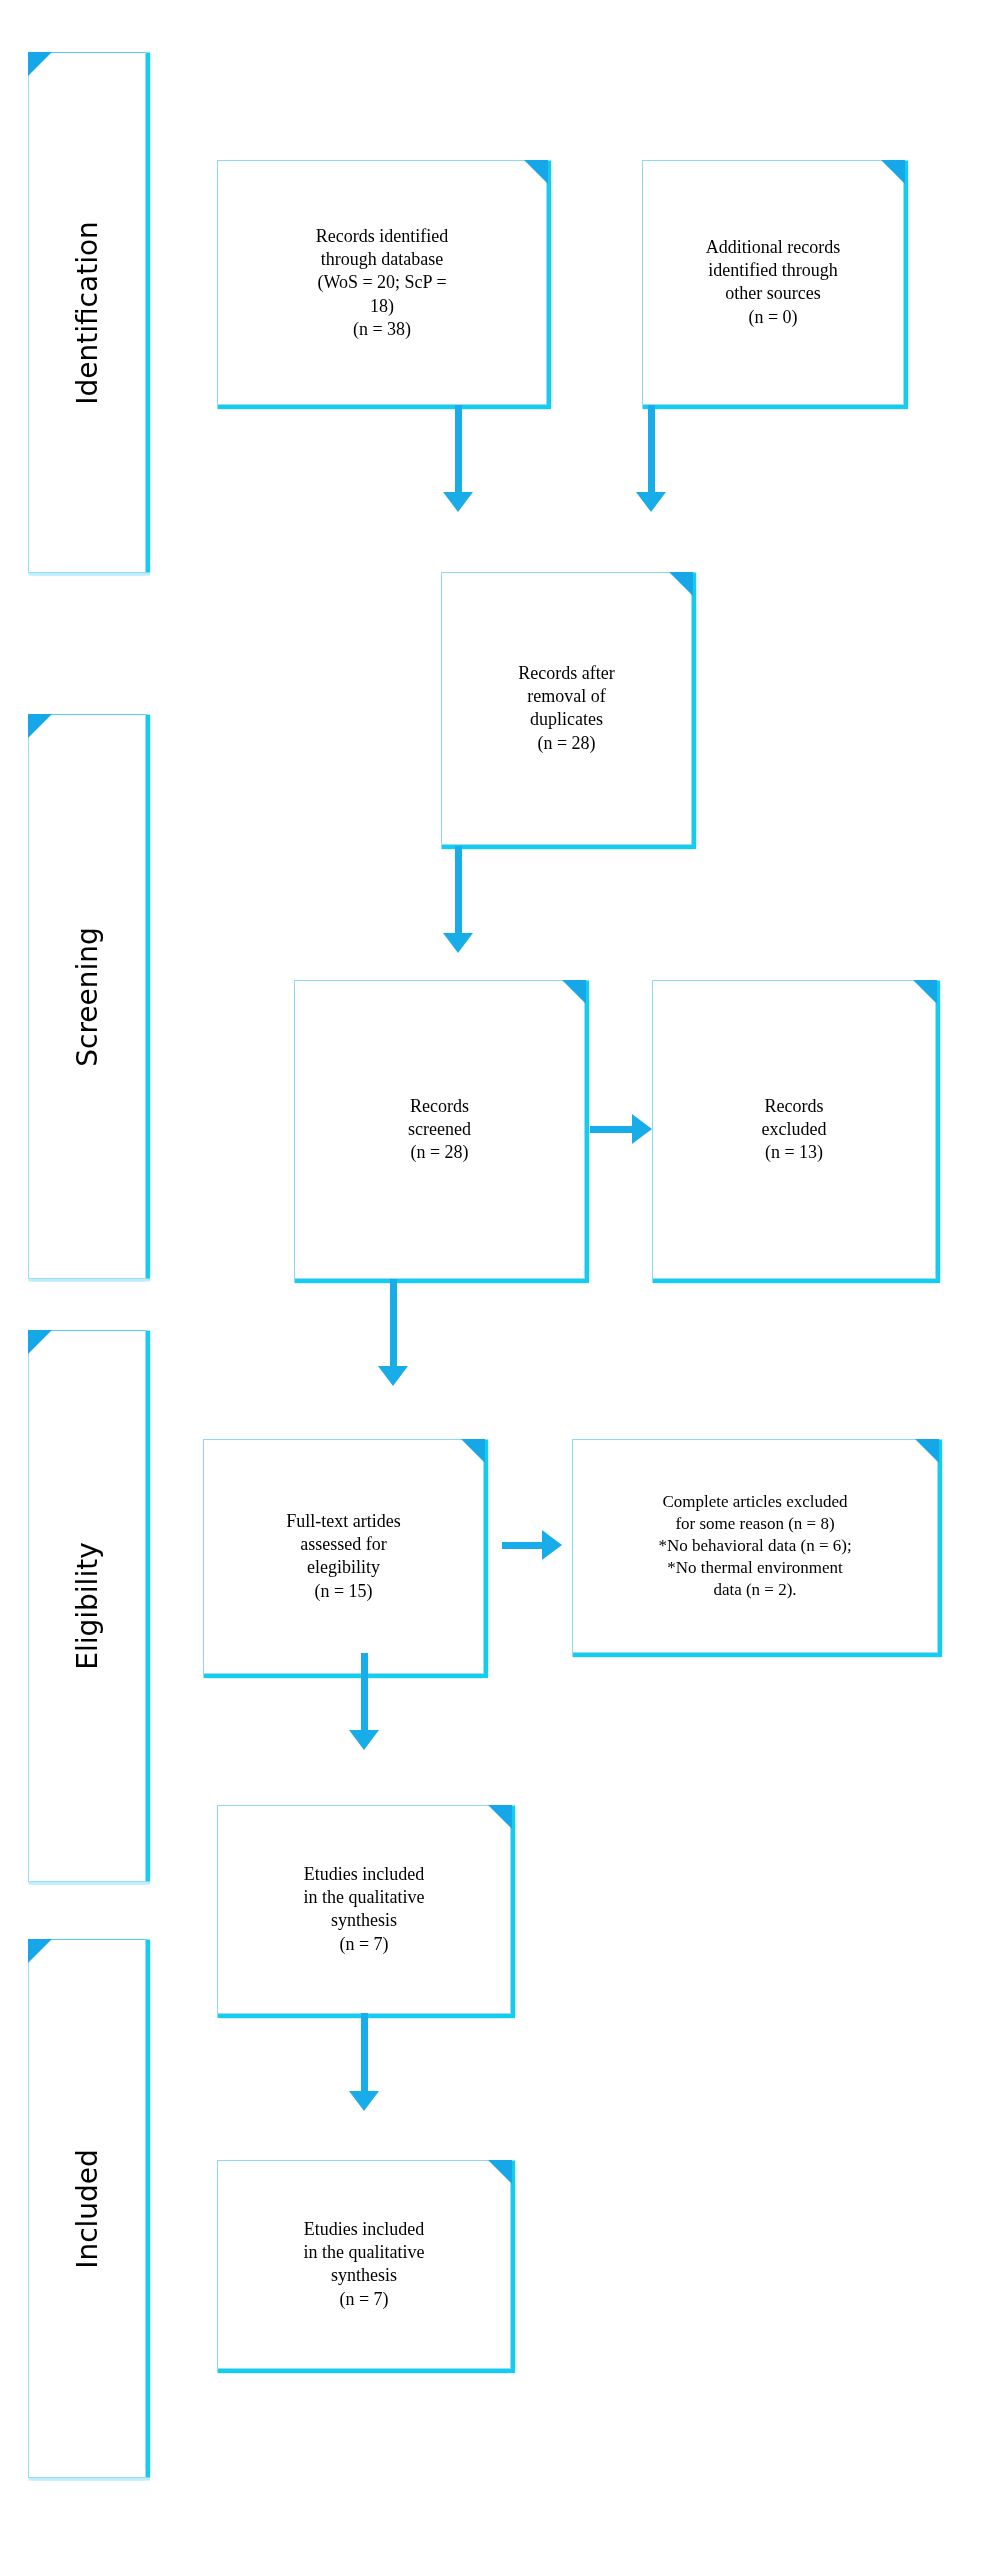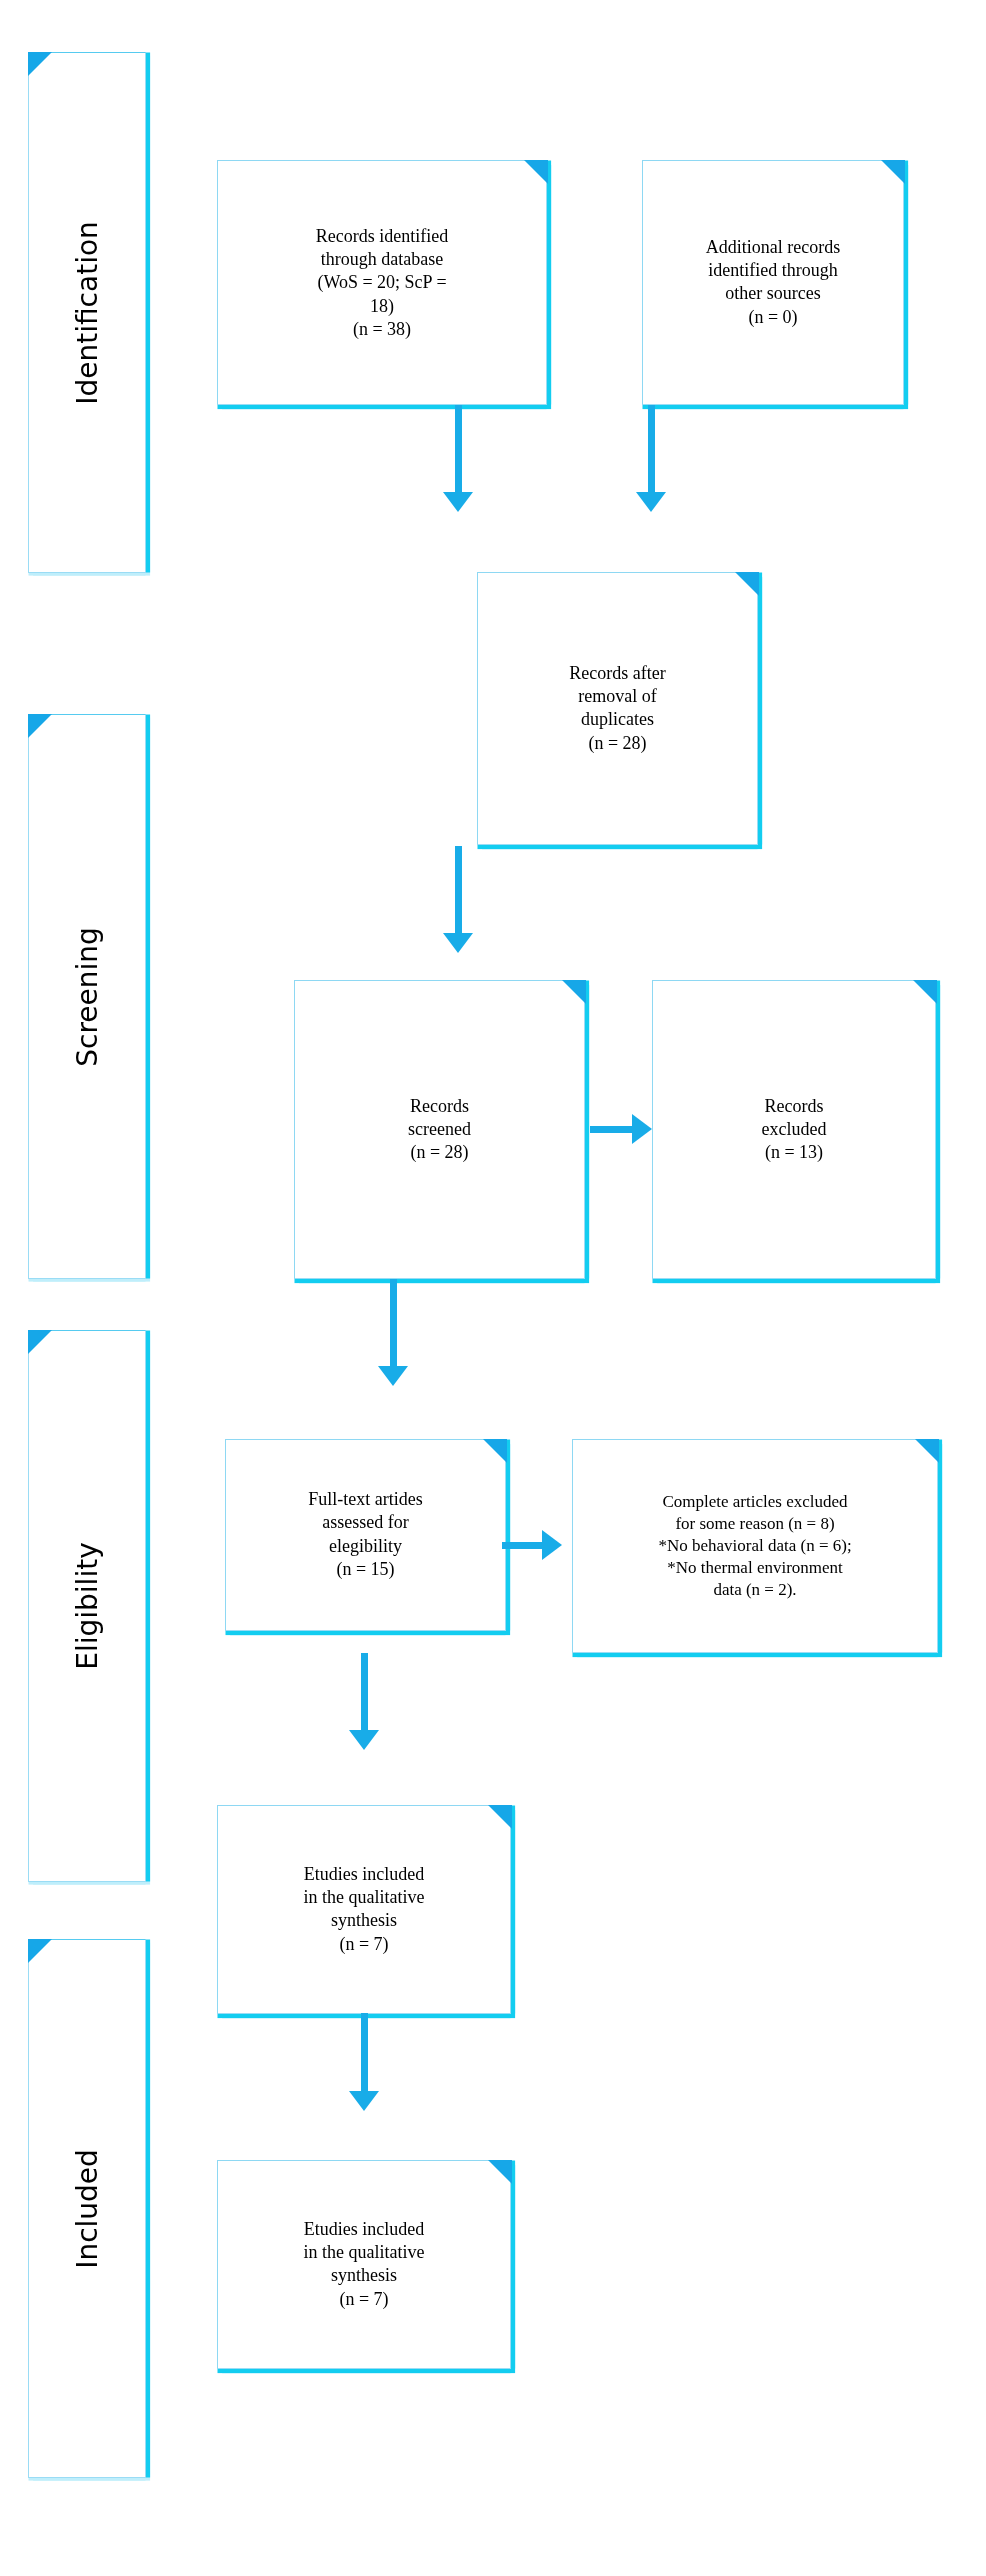--- a/index.html
+++ b/index.html
@@ -127,21 +127,21 @@
 other sources
 (n = 0)</div>
 </div>
 
 <div class="vline" style="left:455px;top:405px;height:90px;"></div>
 <div class="arrow-down" style="left:443px;top:492px;"></div>
 
 <div class="vline" style="left:648px;top:405px;height:90px;"></div>
 <div class="arrow-down" style="left:636px;top:492px;"></div>
 
-<div class="note" style="left:441px;top:572px;width:281px;height:273px;margin-left:36px;">
+<div class="note" style="left:441px;top:572px;width:251px;height:273px;">
   <span class="fold"></span>
   <div class="txt">Records after
 removal of
 duplicates
 (n = 28)</div>
 </div>
 
 <div class="vline" style="left:455px;top:846px;height:90px;"></div>
 <div class="arrow-down" style="left:443px;top:933px;"></div>
 
@@ -158,21 +158,21 @@
 excluded
 (n = 13)</div>
 </div>
 
 <div class="hline" style="left:590px;top:1126px;width:44px;"></div>
 <div class="arrow-right" style="left:632px;top:1114px;"></div>
 
 <div class="vline" style="left:390px;top:1279px;height:90px;"></div>
 <div class="arrow-down" style="left:378px;top:1366px;"></div>
 
-<div class="note" style="left:225px;top:1439px;width:281px;height:192px;">
+<div class="note" style="left:203px;top:1439px;width:281px;height:235px;">
   <span class="fold"></span>
   <div class="txt">Full-text artides
 assessed for
 elegibility
 (n = 15)</div>
 </div>
 
 <div class="note" style="left:572px;top:1439px;width:366px;height:214px;text-decoration:underline;">
   <span class="fold"></span>
   <div class="txt" style="font-size:17px;">Complete articles excluded

